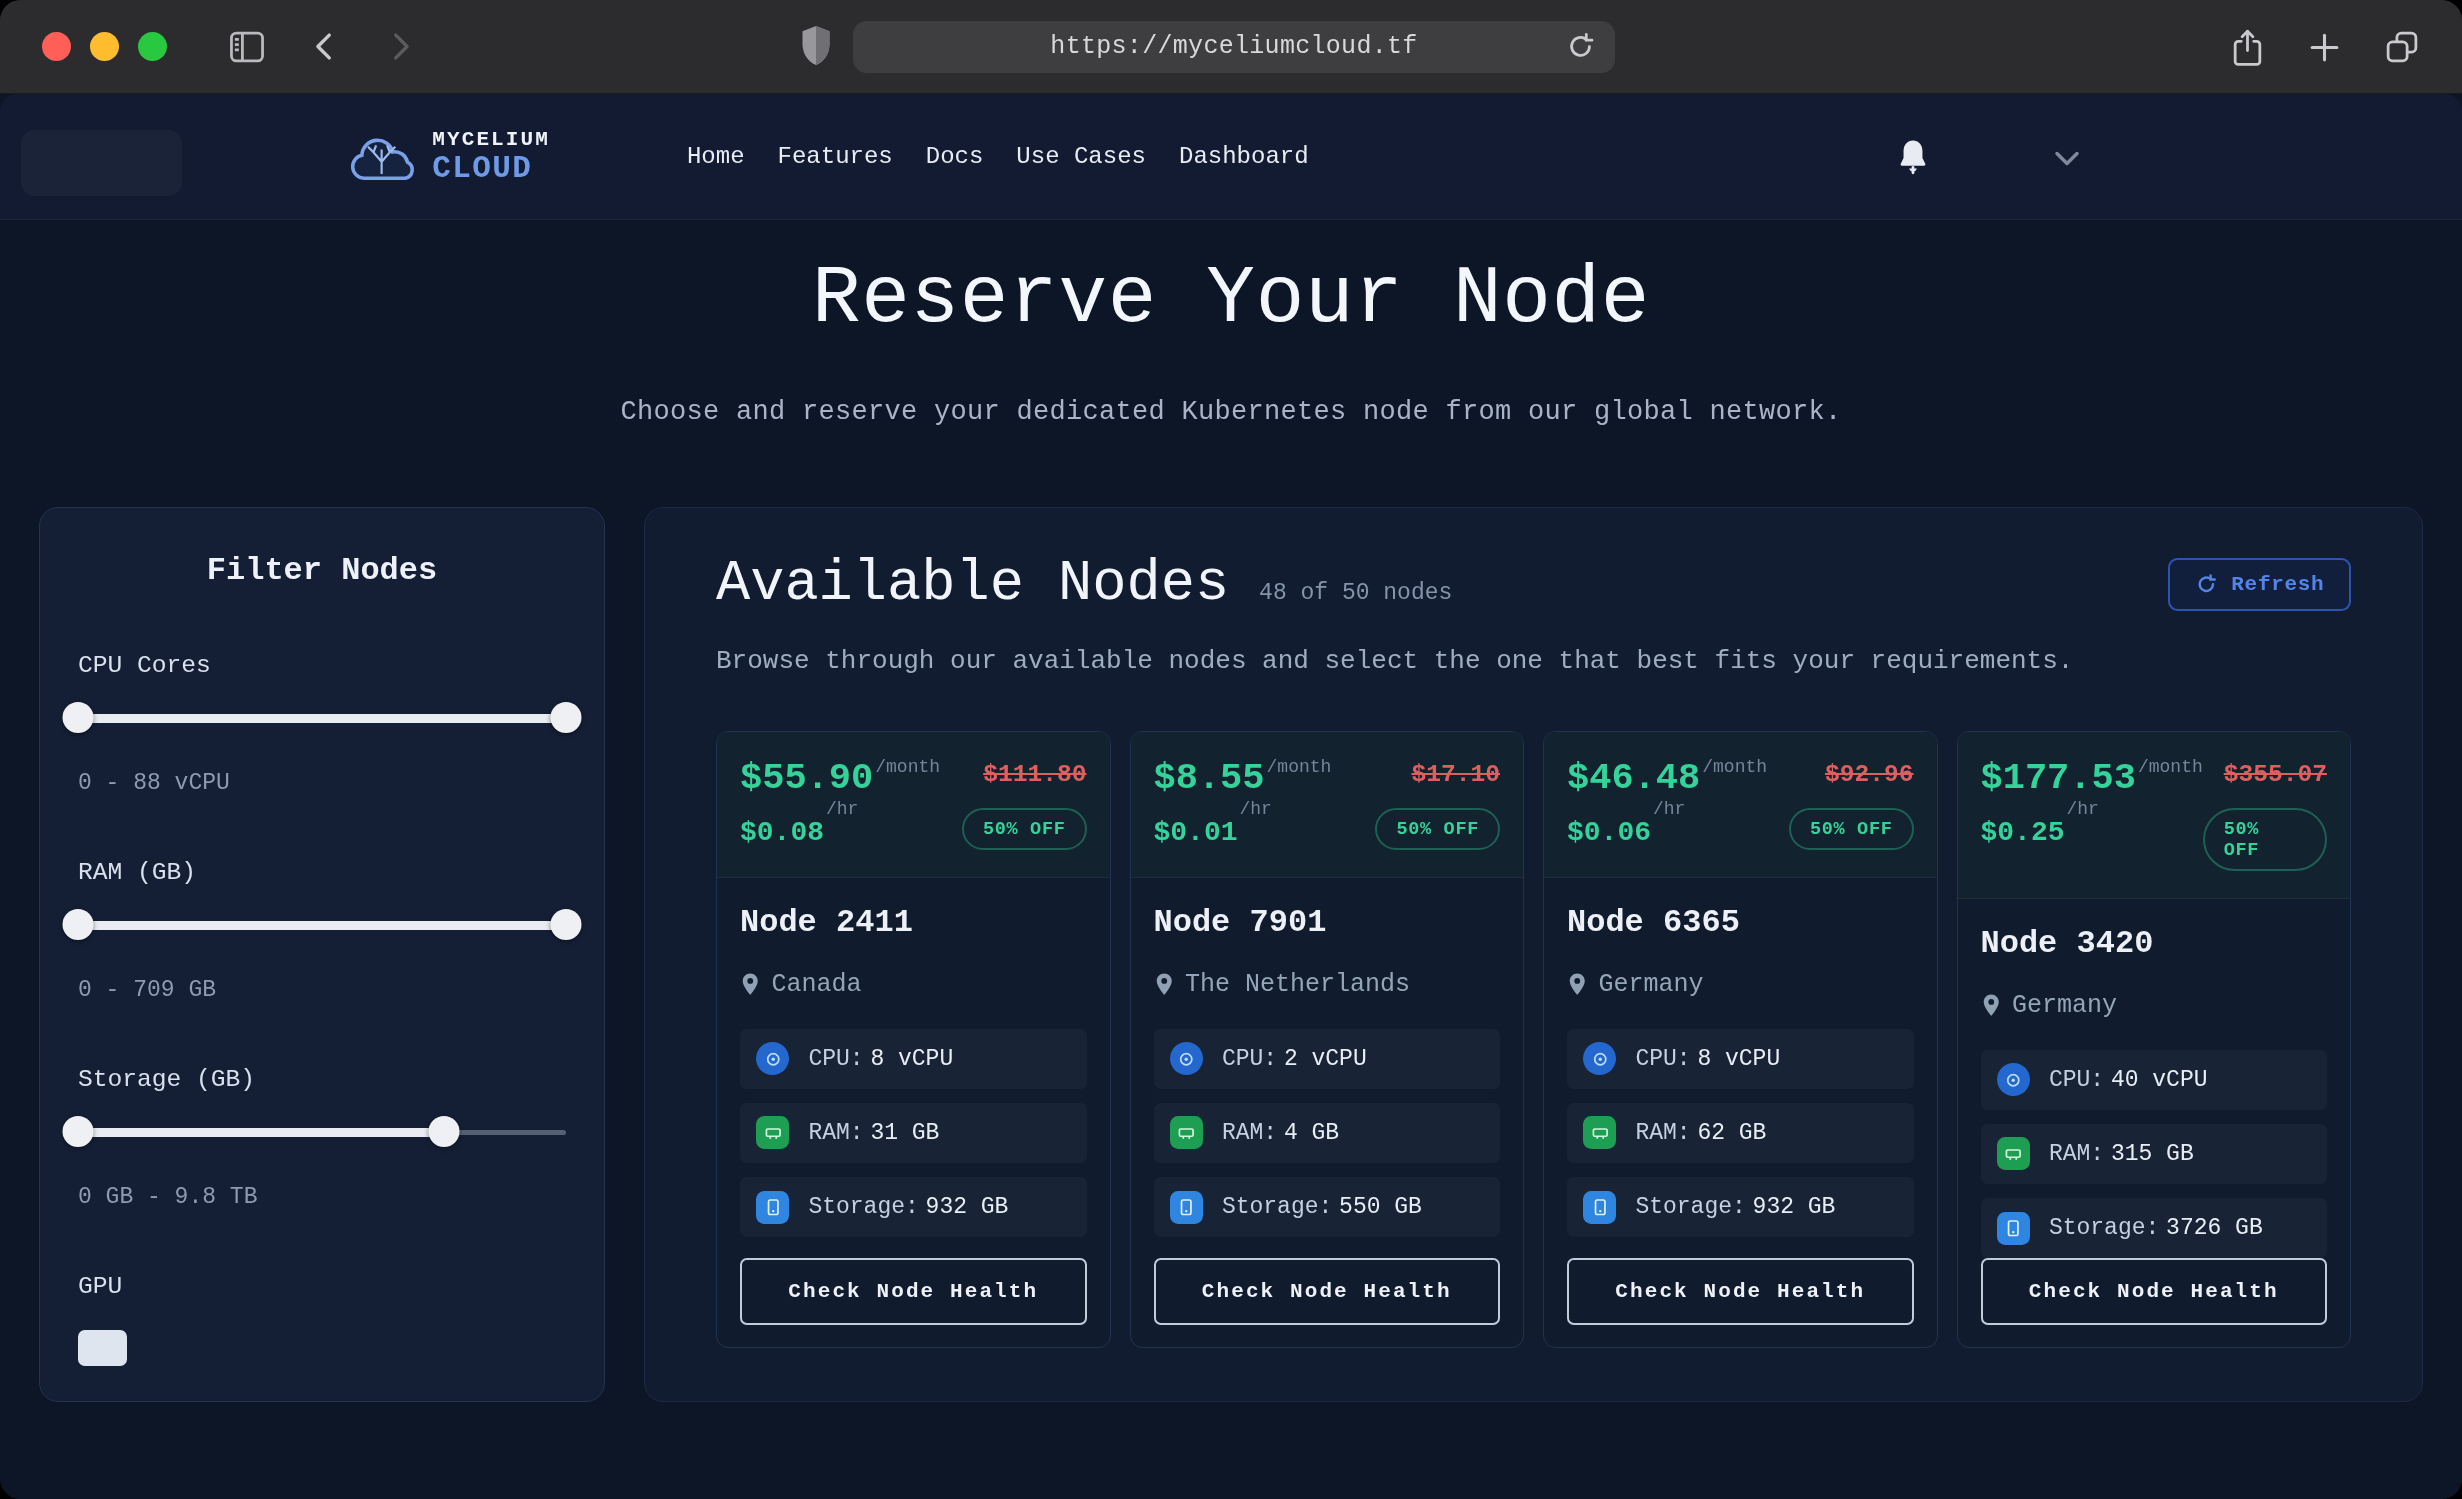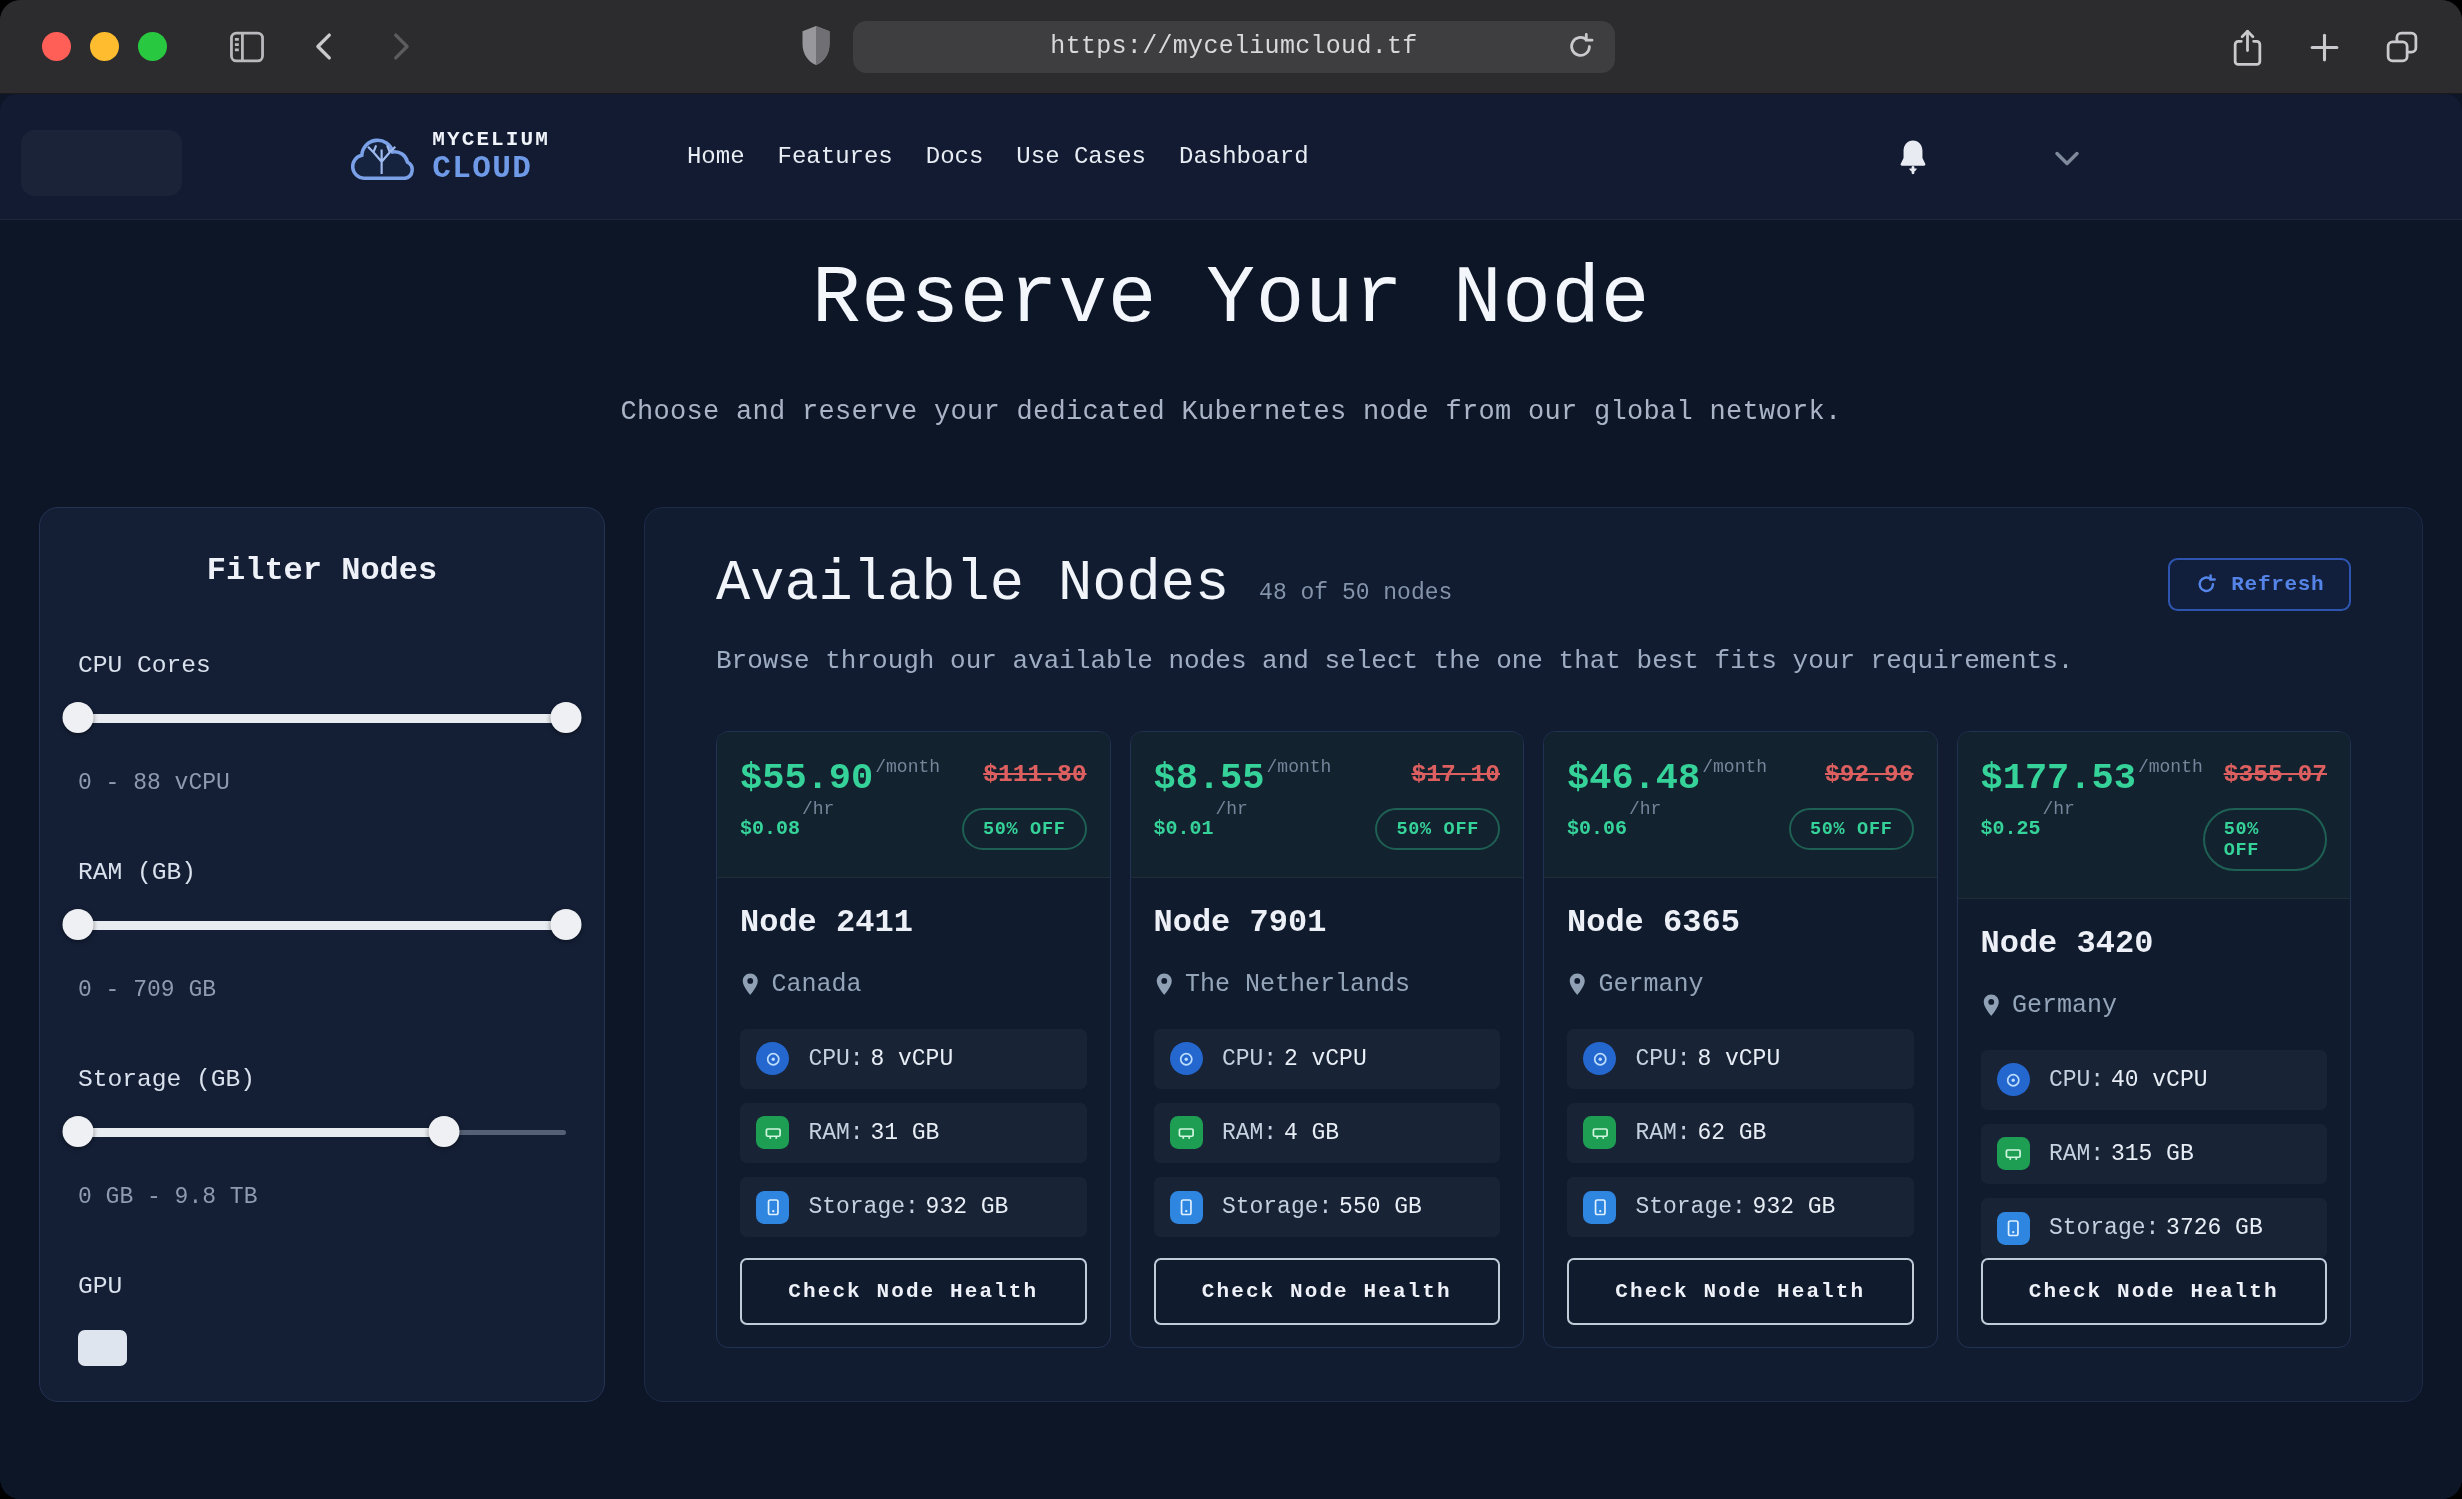--- a/index.html
+++ b/index.html
@@ -61,21 +61,21 @@
   .refresh-btn { margin-left:auto; display:flex; align-items:flex-end; gap:12.3px; border:2.1px solid #2d55b0; background:rgba(30,58,138,0.12); color:#5584e8; font-size:21px; font-weight:bold; letter-spacing:0.7px; border-radius:9.6px; padding:12.3px 24.6px; cursor:pointer; font-family:inherit; }
   .nodes-sub { margin-top:30px; font-size:26px; color:#9fadc2; }
 
   .cards { display:grid; grid-template-columns:repeat(4,1fr); gap:19px; margin-top:55px; }
   .card { background:#101b2e; border:1.4px solid #223252; border-radius:12.3px; overflow:hidden; display:flex; flex-direction:column; }
   .price-head { background:#13222f; border-bottom:0.7px solid rgba(255,255,255,0.05); padding:24.6px 23px 27px 23px; display:flex; justify-content:space-between; }
   .price-left { display:flex; flex-direction:column; }
   .price-row { display:flex; align-items:flex-start; gap:2px; }
   .price-month { color:#35d399; font-size:37px; font-weight:bold; }
   .price-unit { color:#76859a; font-size:18px; }
-  .price-hour { color:#35d399; font-size:20px; font-weight:bold; margin-top:18px; }
+  .price-hour { color:#35d399; font-size:28px; font-weight:bold; margin-top:18px; }
   .price-right { display:flex; flex-direction:column; align-items:flex-end; }
   .price-orig { color:#dd5f5f; font-size:24.6px; font-weight:bold; text-decoration:line-through; margin-top:4.1px; }
   .badge { margin-top:20.5px; border:2.1px solid rgba(52,211,153,0.35); color:#35d399; font-size:18.5px; font-weight:bold; border-radius:683px; padding:8.2px 19px; letter-spacing:0.7px; }
   .card-body { padding:26px 23px 22px 23px; display:flex; flex-direction:column; flex:1; }
   .card-name { color:#edf1f7; font-size:32px; font-weight:bold; }
   .loc-row { display:flex; align-items:center; gap:11px; margin-top:29px; }
   .loc-text { color:#95a5b9; font-size:25px; }
   .specs { margin-top:30px; display:flex; flex-direction:column; gap:13.7px; }
   .spec-row { background:rgba(255,255,255,0.04); border-radius:6.8px; padding:13.7px 16.4px; display:flex; align-items:center; gap:19px; }
   .spec-icon { width:33px; height:33px; flex:none; display:flex; align-items:center; justify-content:center; border-radius:8.2px; }

